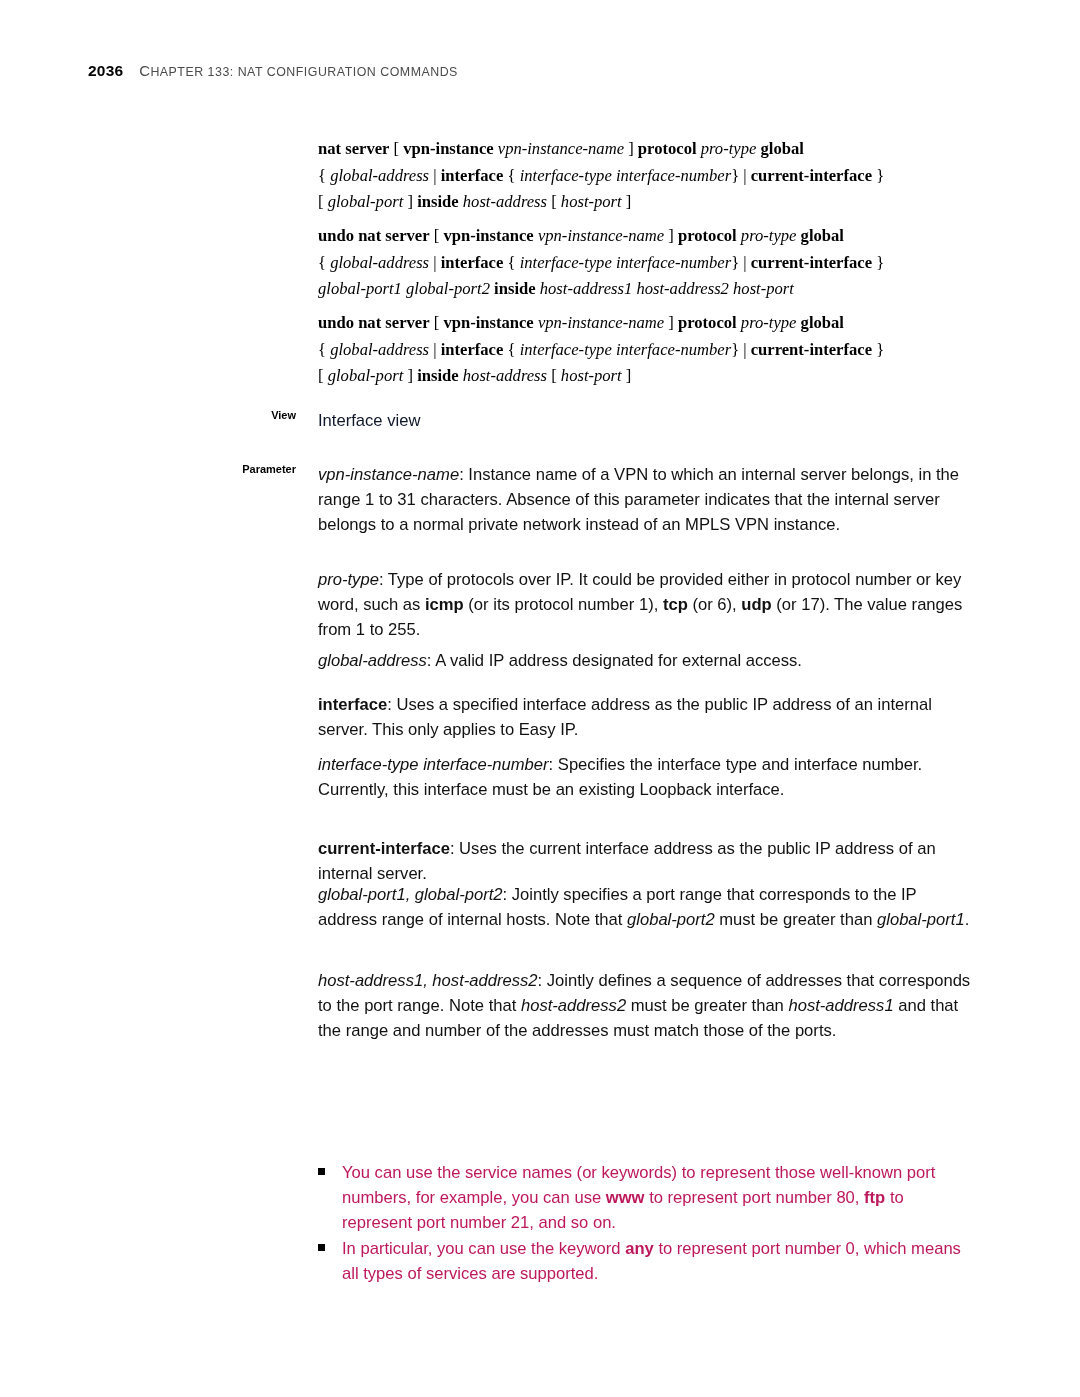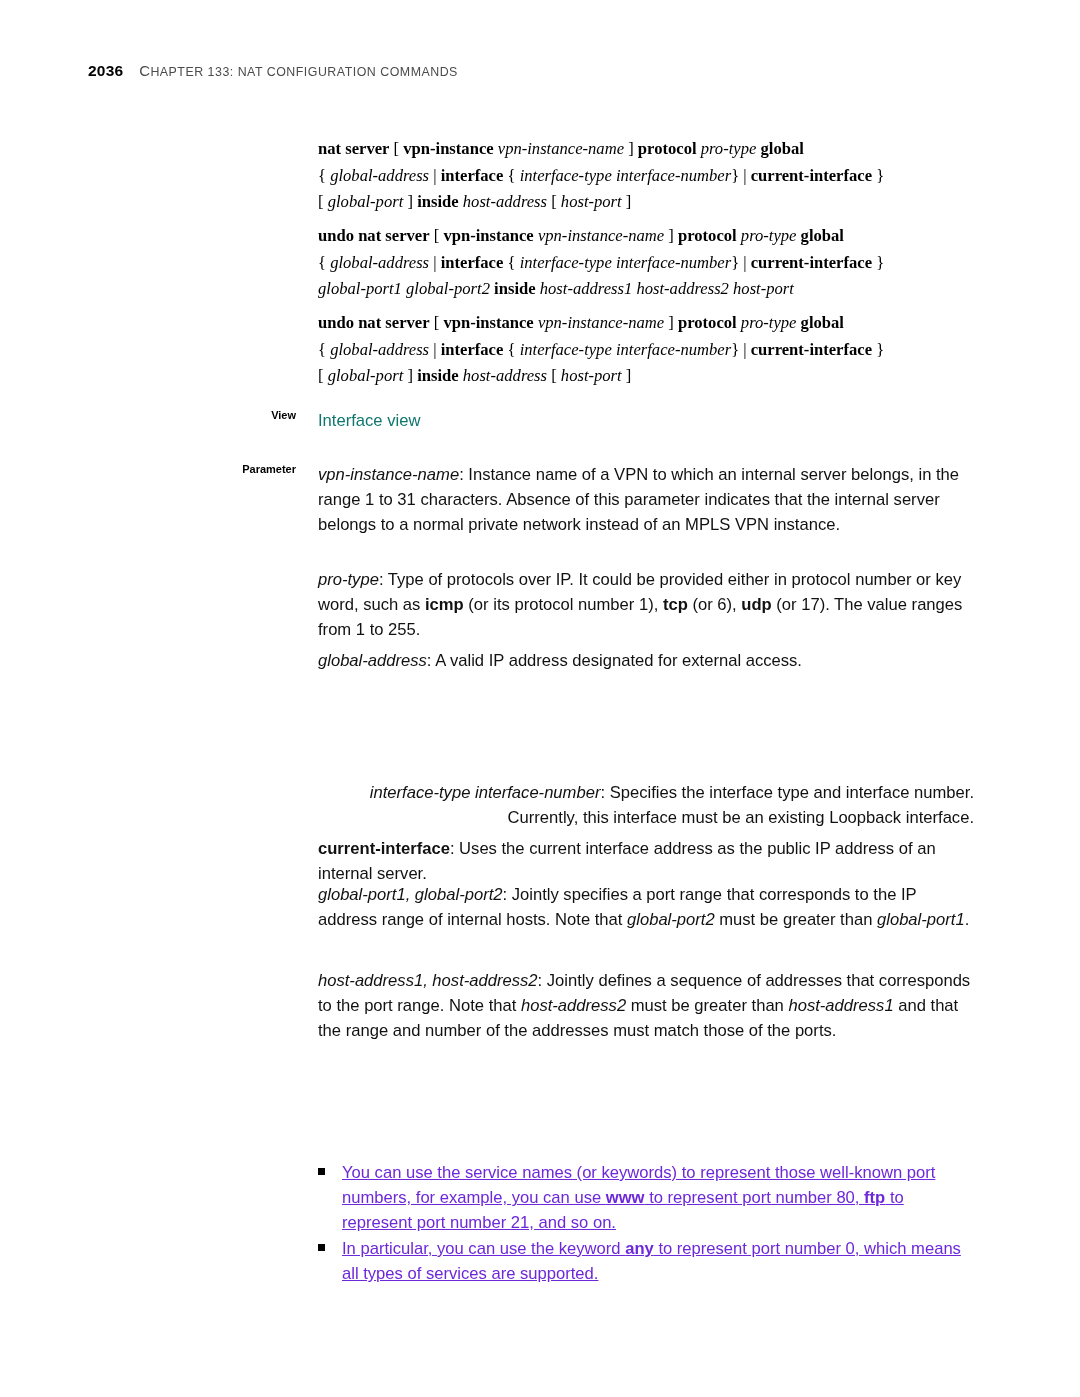--- a/index.html
+++ b/index.html
@@ -68,21 +68,21 @@
   }
 
   
   .para {
     font-size: 16.6px;
     line-height: 25.2px;
     color: #111;
     font-weight: 400;
   }
 
-  .view-value { font-size: 16.6px; line-height: 25.2px; color: #0f766e; }
+  .view-value { font-size: 16.6px; line-height: 25.2px; color: #0f172a; }
 
   
   .bullet-row {
     position: absolute;
     left: 318px;
     width: 656px;
     display: flex;
   }
   .bullet-mark {
     flex: 0 0 24px;
@@ -91,22 +91,21 @@
   .bullet-mark span {
     display: block;
     width: 7px;
     height: 7px;
     background: #000;
   }
   .bullet-text {
     flex: 1 1 auto;
     font-size: 16.6px;
     line-height: 25.2px;
-    color: #6d28d9;
-    text-decoration: underline;
+    color: #be185d;
   }
 </style>
 </head>
 <body>
 
 <div class="page">
 
   <div class="running-head">
     <span class="folio">2036</span>
     <span class="head-title"><span>C</span><span class="sc">HAPTER</span><span class="sc"> 133: NAT C</span><span class="sc">ONFIGURATION</span><span class="sc"> C</span><span class="sc">OMMANDS</span></span>
@@ -131,21 +130,22 @@
     </div>
 
   <div class="col-label" style="top:409px;">View</div>
   <div class="col-body view-value" style="top:408px;">Interface view</div>
 
   <div class="col-label" style="top:463px;">Parameter</div>
 
   <div class="col-body para" style="top:462px;"><span style="font-style: italic;">vpn-instance-name</span><span>: Instance name of a VPN to which an internal server belongs, in the range 1 to 31 characters. Absence of this parameter indicates that the internal server belongs to a normal private network instead of an MPLS VPN instance.</span></div>
   <div class="col-body para" style="top:567px;"><span style="font-style: italic;">pro-type</span><span>: Type of protocols over IP. It could be provided either in protocol number or key word, such as </span><span style="font-weight: bold;">icmp</span><span> (or its protocol number 1), </span><span style="font-weight: bold;">tcp</span><span> (or 6), </span><span style="font-weight: bold;">udp</span><span> (or 17). The value ranges from 1 to 255.</span></div>
   <div class="col-body para" style="top:648px;"><span style="font-style: italic;">global-address</span><span>: A valid IP address designated for external access.</span></div>
-  <div class="col-body para" style="top:780px;text-align:right;"><span style="font-style: italic;">interface-type interface-number</span><span>: Specifies the interface type and interface number. Currently, this interface must be an existing Loopback interface.</span></div>
+  <div class="col-body para" style="top:692px;"><span style="font-weight: bold;">interface</span><span>: Uses a specified interface address as the public IP address of an internal server. This only applies to Easy IP.</span></div>
+  <div class="col-body para" style="top:752px;"><span style="font-style: italic;">interface-type interface-number</span><span>: Specifies the interface type and interface number. Currently, this interface must be an existing Loopback interface.</span></div>
   <div class="col-body para" style="top:836px;"><span style="font-weight: bold;">current-interface</span><span>: Uses the current interface address as the public IP address of an internal server.</span></div>
   <div class="col-body para" style="top:882px;"><span style="font-style: italic;">global-port1, global-port2</span><span>: Jointly specifies a port range that corresponds to the IP address range of internal hosts. Note that </span><span style="font-style: italic;">global-port2</span><span> must be greater than </span><span style="font-style: italic;">global-port1</span><span>.</span></div>
   <div class="col-body para" style="top:968px;"><span style="font-style: italic;">host-address1, host-address2</span><span>: Jointly defines a sequence of addresses that corresponds to the port range. Note that </span><span style="font-style: italic;">host-address2</span><span> must be greater than </span><span style="font-style: italic;">host-address1</span><span> and that the range and number of the addresses must match those of the ports.</span></div>
 
   <div class="bullet-row" style="top:1160px;">
     <div class="bullet-mark">
         <span></span>
       </div>
     <div class="bullet-text"><span>You can use the service names (or keywords) to represent those well-known port numbers, for example, you can use </span><span style="font-weight: bold;">www</span><span> to represent port number 80, </span><span style="font-weight: bold;">ftp</span><span> to represent port number 21, and so on.</span></div>
   </div>

